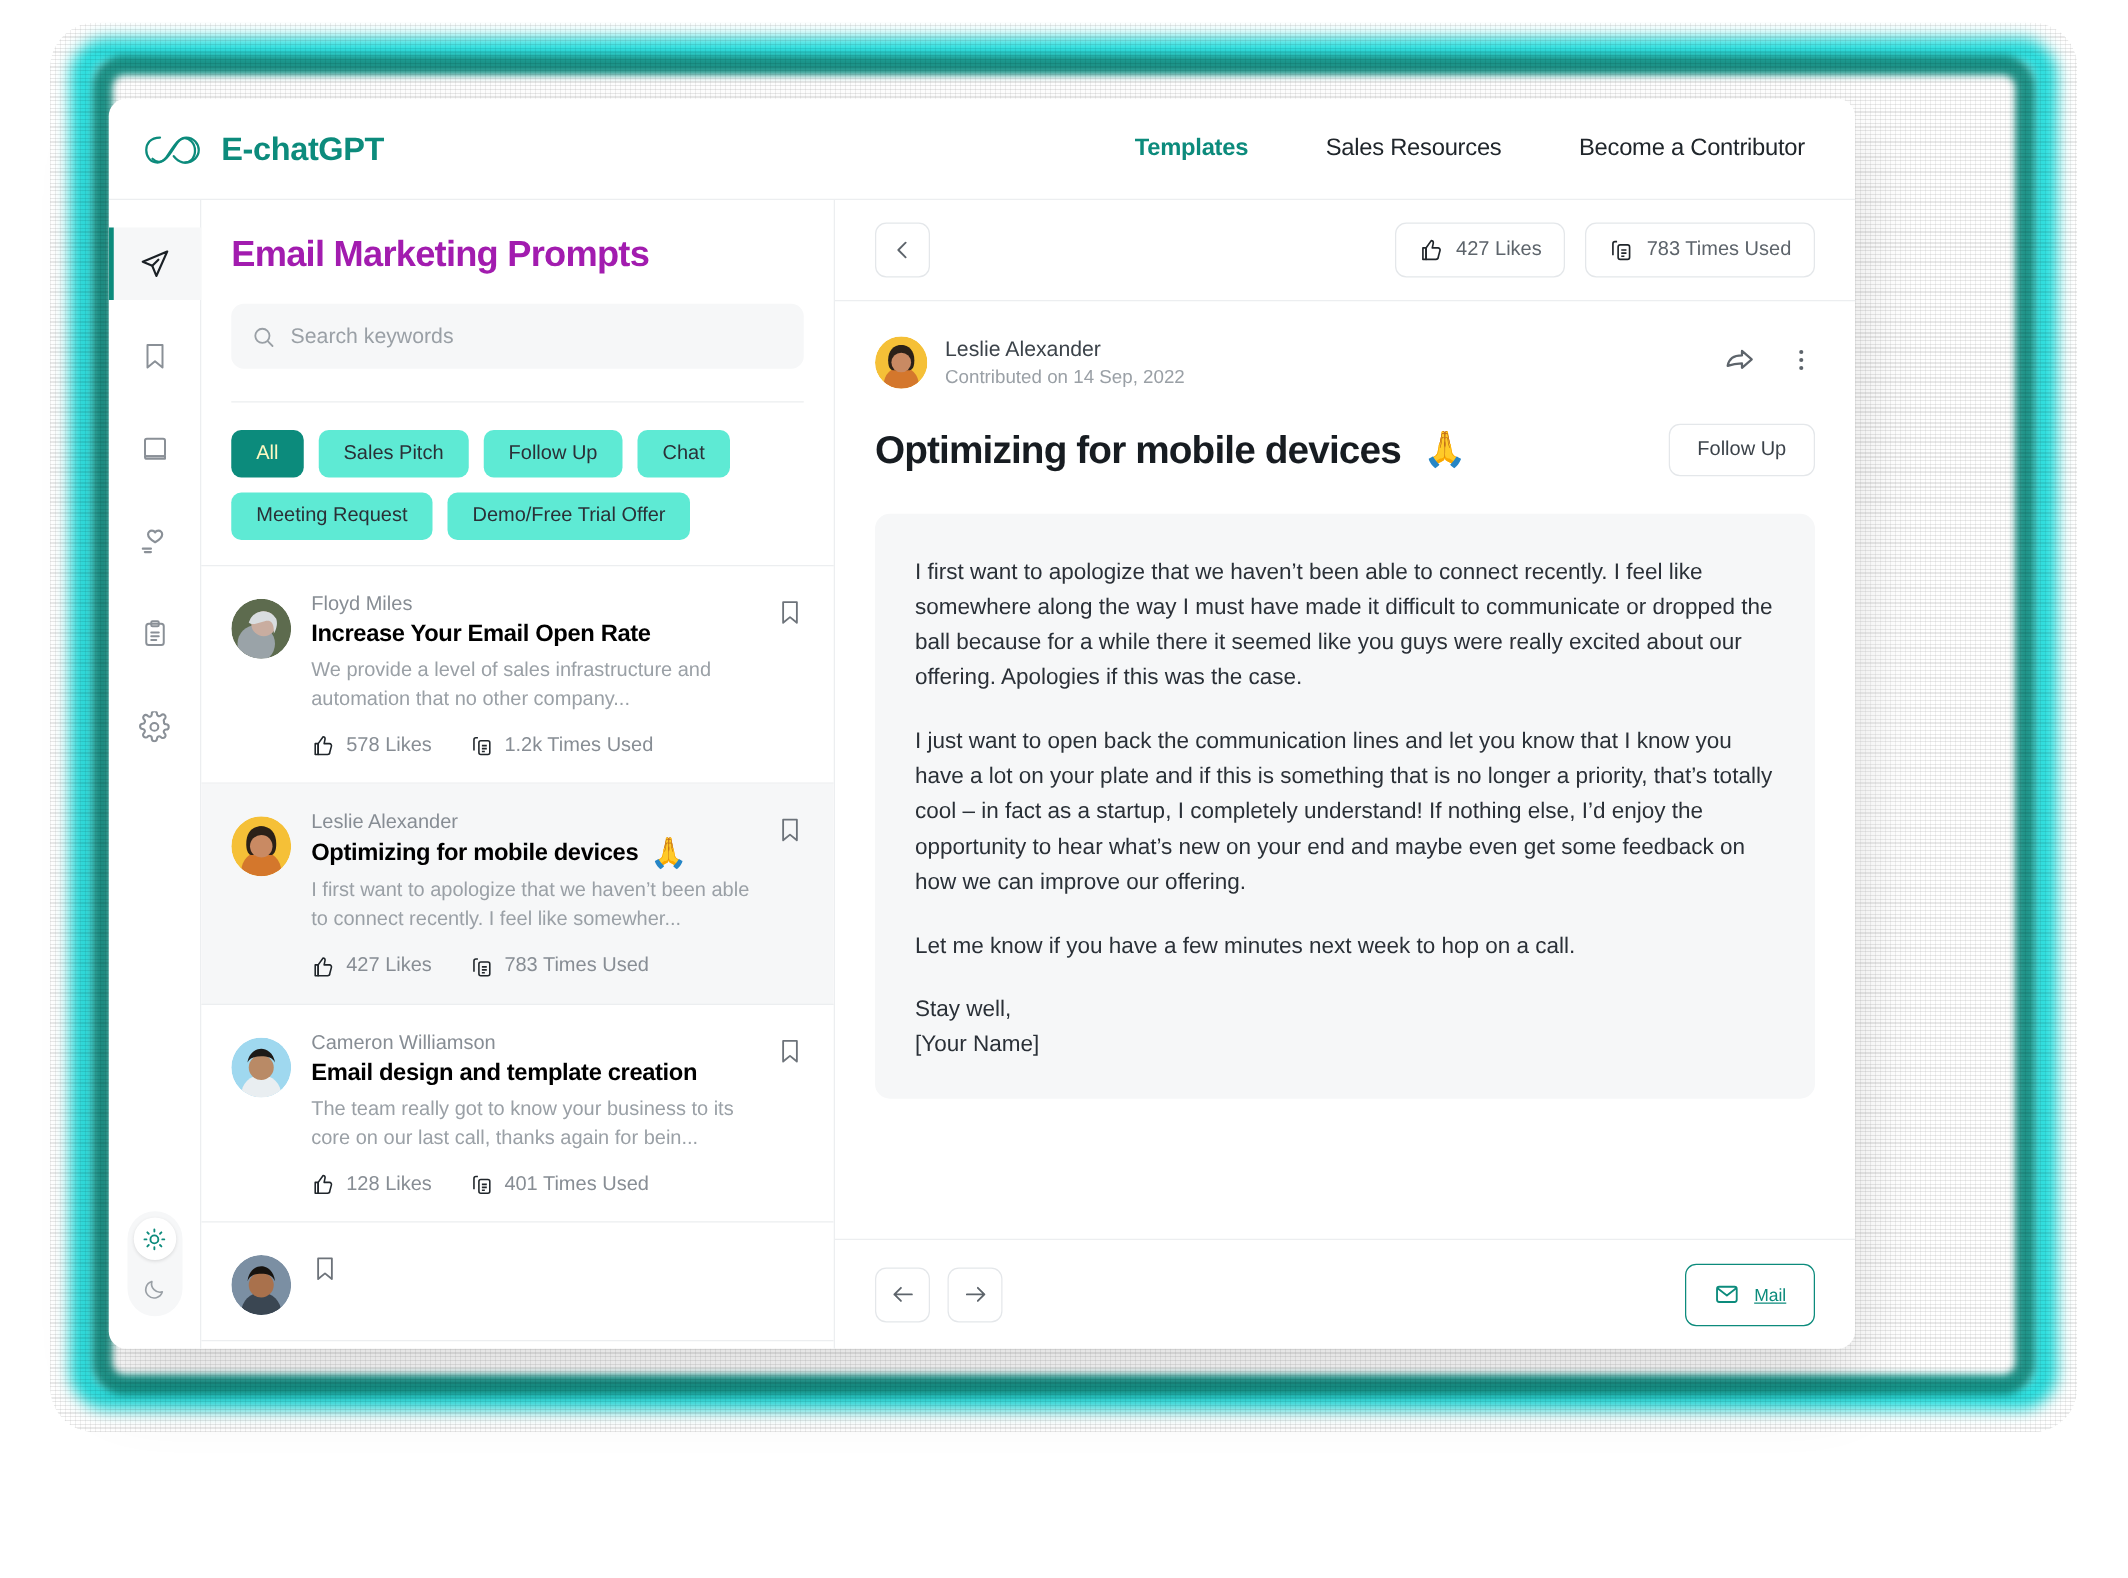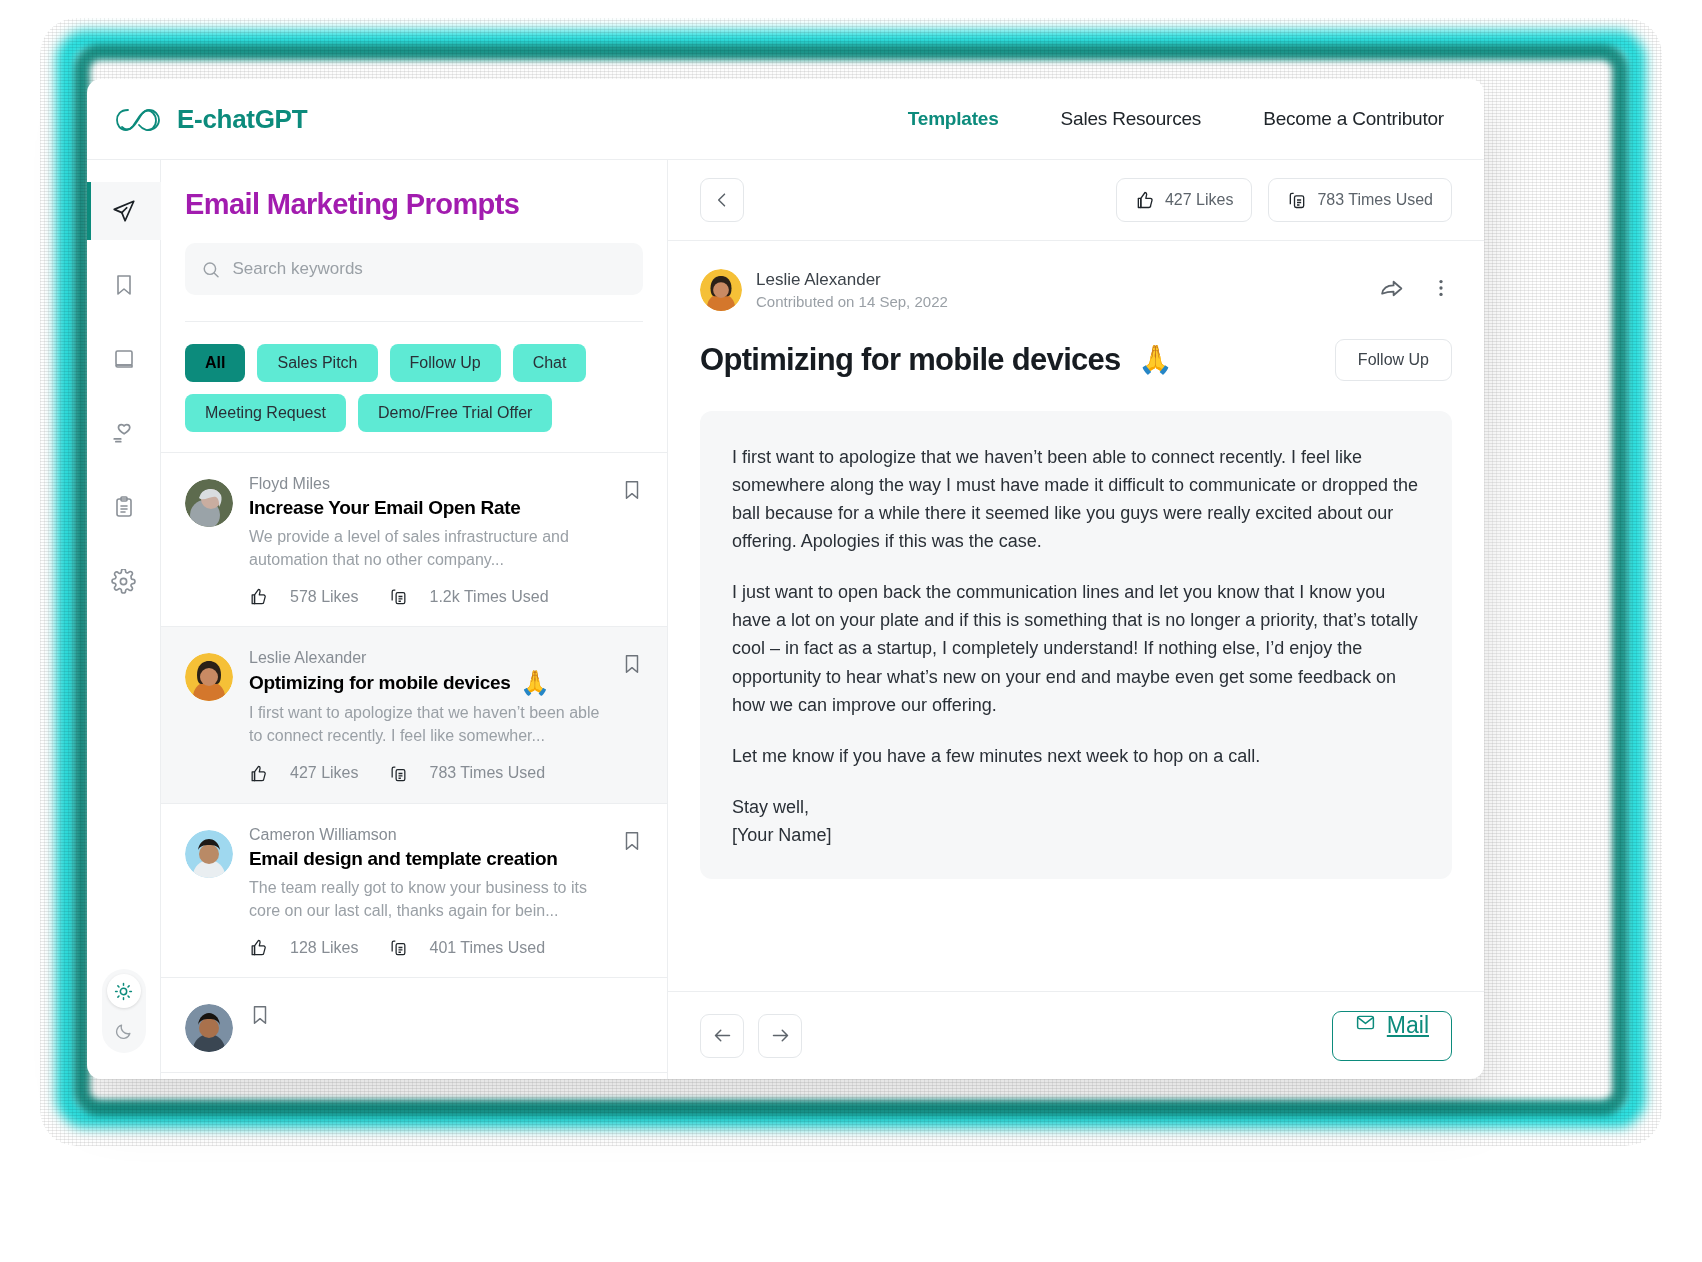--- a/index.html
+++ b/index.html
@@ -169,21 +169,21 @@
   .chips {
     display: flex; flex-wrap: wrap; gap: 12px;
     padding: 22px 24px 20px 24px;
   }
   .chip {
     height: 38px; padding: 0 20px; border-radius: 8px;
     background: #5eead4; color: #2a3037;
     font-size: 16px; display: flex; align-items: center;
     cursor: pointer; white-space: nowrap;
   }
-  .chip.active { background: #0c8b7c; color: #000000; font-weight: 700; }
+  .chip.active { background: #0c8b7c; color: #fef9c3; font-weight: 400; }
 
   .list {
     flex: 1 1 auto;
     overflow: hidden;
     border-top: 1px solid #eceef0;
   }
   .card {
     padding: 22px 24px 20px 24px;
     border-bottom: 1px solid #eceef0;
     display: flex; gap: 16px;
@@ -201,21 +201,21 @@
     font-size: 19px; font-weight: 700; color: #000000; letter-spacing: -0.3px;
     display: flex; align-items: center; gap: 10px;
   }
   .card-snippet {
     margin-top: 7px; font-size: 16px; line-height: 1.42; color: #9aa0a6;
   }
   .card-meta {
     margin-top: 16px; display: flex; align-items: center; gap: 30px;
     font-size: 16px; color: #878d94;
   }
-  .meta-it { display: flex; align-items: center; gap: 22px; }
+  .meta-it { display: flex; align-items: center; gap: 9px; }
   .bookmark { color: #6d737a; flex: 0 0 auto; margin-top: 4px; }
 
   
   .detail {
     flex: 1 1 auto; display: flex; flex-direction: column; min-width: 0; min-height: 0;
   }
   .detail-top {
     height: 81px; display: flex; align-items: center;
     padding: 0 32px; border-bottom: 1px solid #eceef0; flex: 0 0 auto;
   }
@@ -263,22 +263,22 @@
   }
   .email-box p:last-child { margin-bottom: 0; }
 
   .detail-foot {
     height: 88px; border-top: 1px solid #eceef0; flex: 0 0 auto;
     display: flex; align-items: center; padding: 0 32px; gap: 14px;
   }
   .foot-right { margin-left: auto; display: flex; gap: 16px; }
   .btn-outline {
     height: 50px; padding: 0 22px; border: 1px solid #0c8b7c; border-radius: 9px;
-    background: #fff; color: #0c8b7c; font-size: 23px;
-    display: flex; gap: 11px; cursor: pointer;
+    background: #fff; color: #0c8b7c; font-size: 14px;
+    display: flex; align-items: center; gap: 11px; cursor: pointer;
     font-family: "Liberation Sans", sans-serif;
     text-decoration: underline;
   }
   .btn-solid {
     height: 50px; padding: 0 24px; border: 1px solid #0c8b7c; border-radius: 9px;
     background: #0c8b7c; color: #fff; font-size: 17px;
     display: flex; align-items: center; gap: 11px; cursor: pointer;
     font-family: "Liberation Sans", sans-serif;
   }
   .emoji { font-size: 24px; line-height: 1; }

